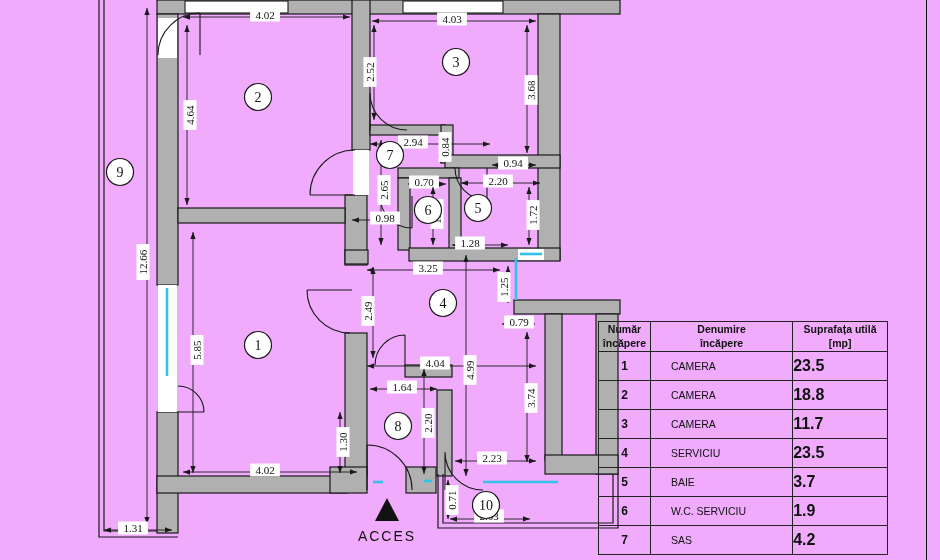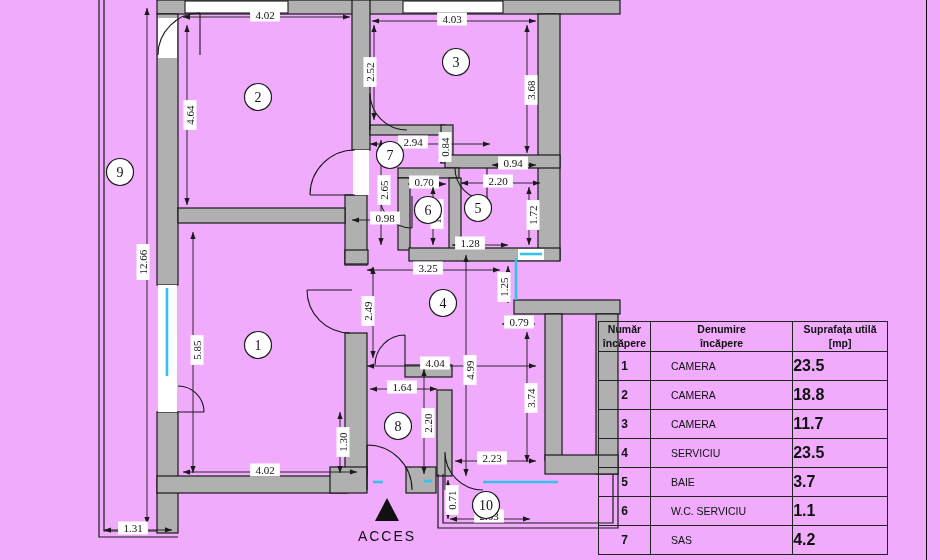--- a/index.html
+++ b/index.html
@@ -367,21 +367,21 @@
             <td class="c-area">23.5</td>
           </tr>
           <tr>
             <td class="c-nr">5</td>
             <td class="c-name">BAIE</td>
             <td class="c-area">3.7</td>
           </tr>
           <tr>
             <td class="c-nr">6</td>
             <td class="c-name">W.C. SERVICIU</td>
-            <td class="c-area">1.1</td>
+            <td class="c-area">1.9</td>
           </tr>
           <tr>
             <td class="c-nr">7</td>
             <td class="c-name">SAS</td>
             <td class="c-area">4.2</td>
           </tr>
         </tbody>
     </table>
   </div>
 

